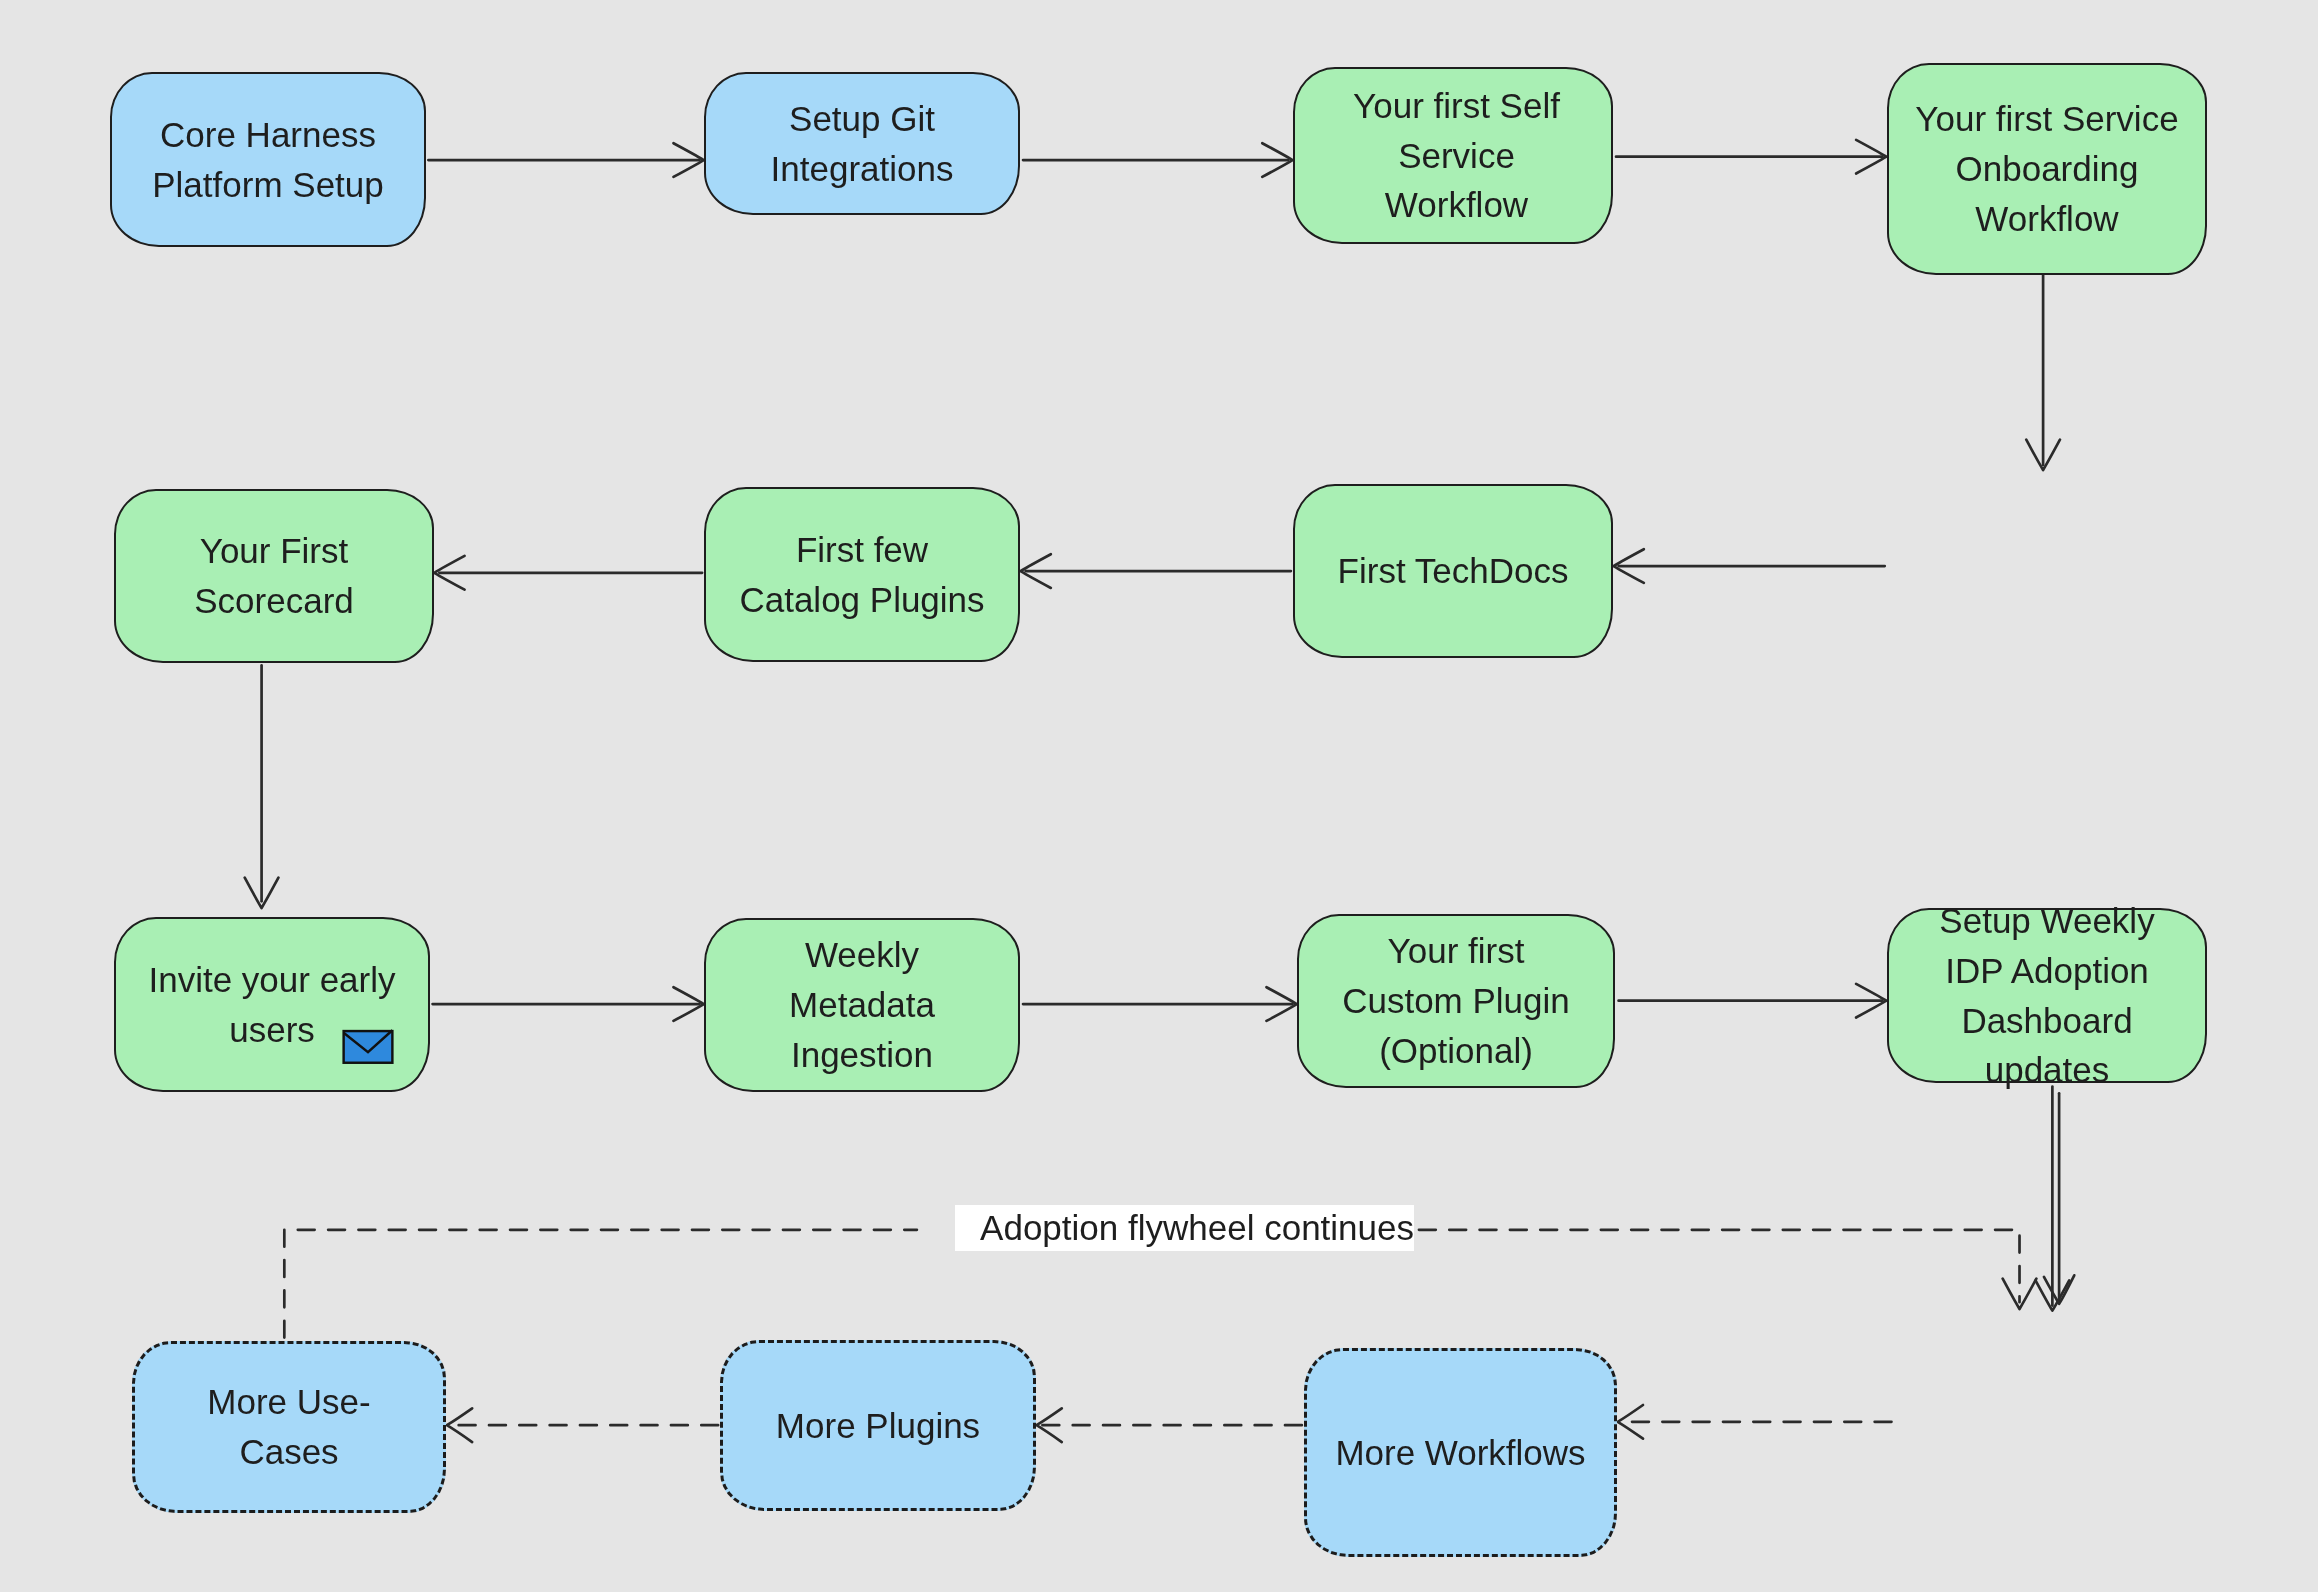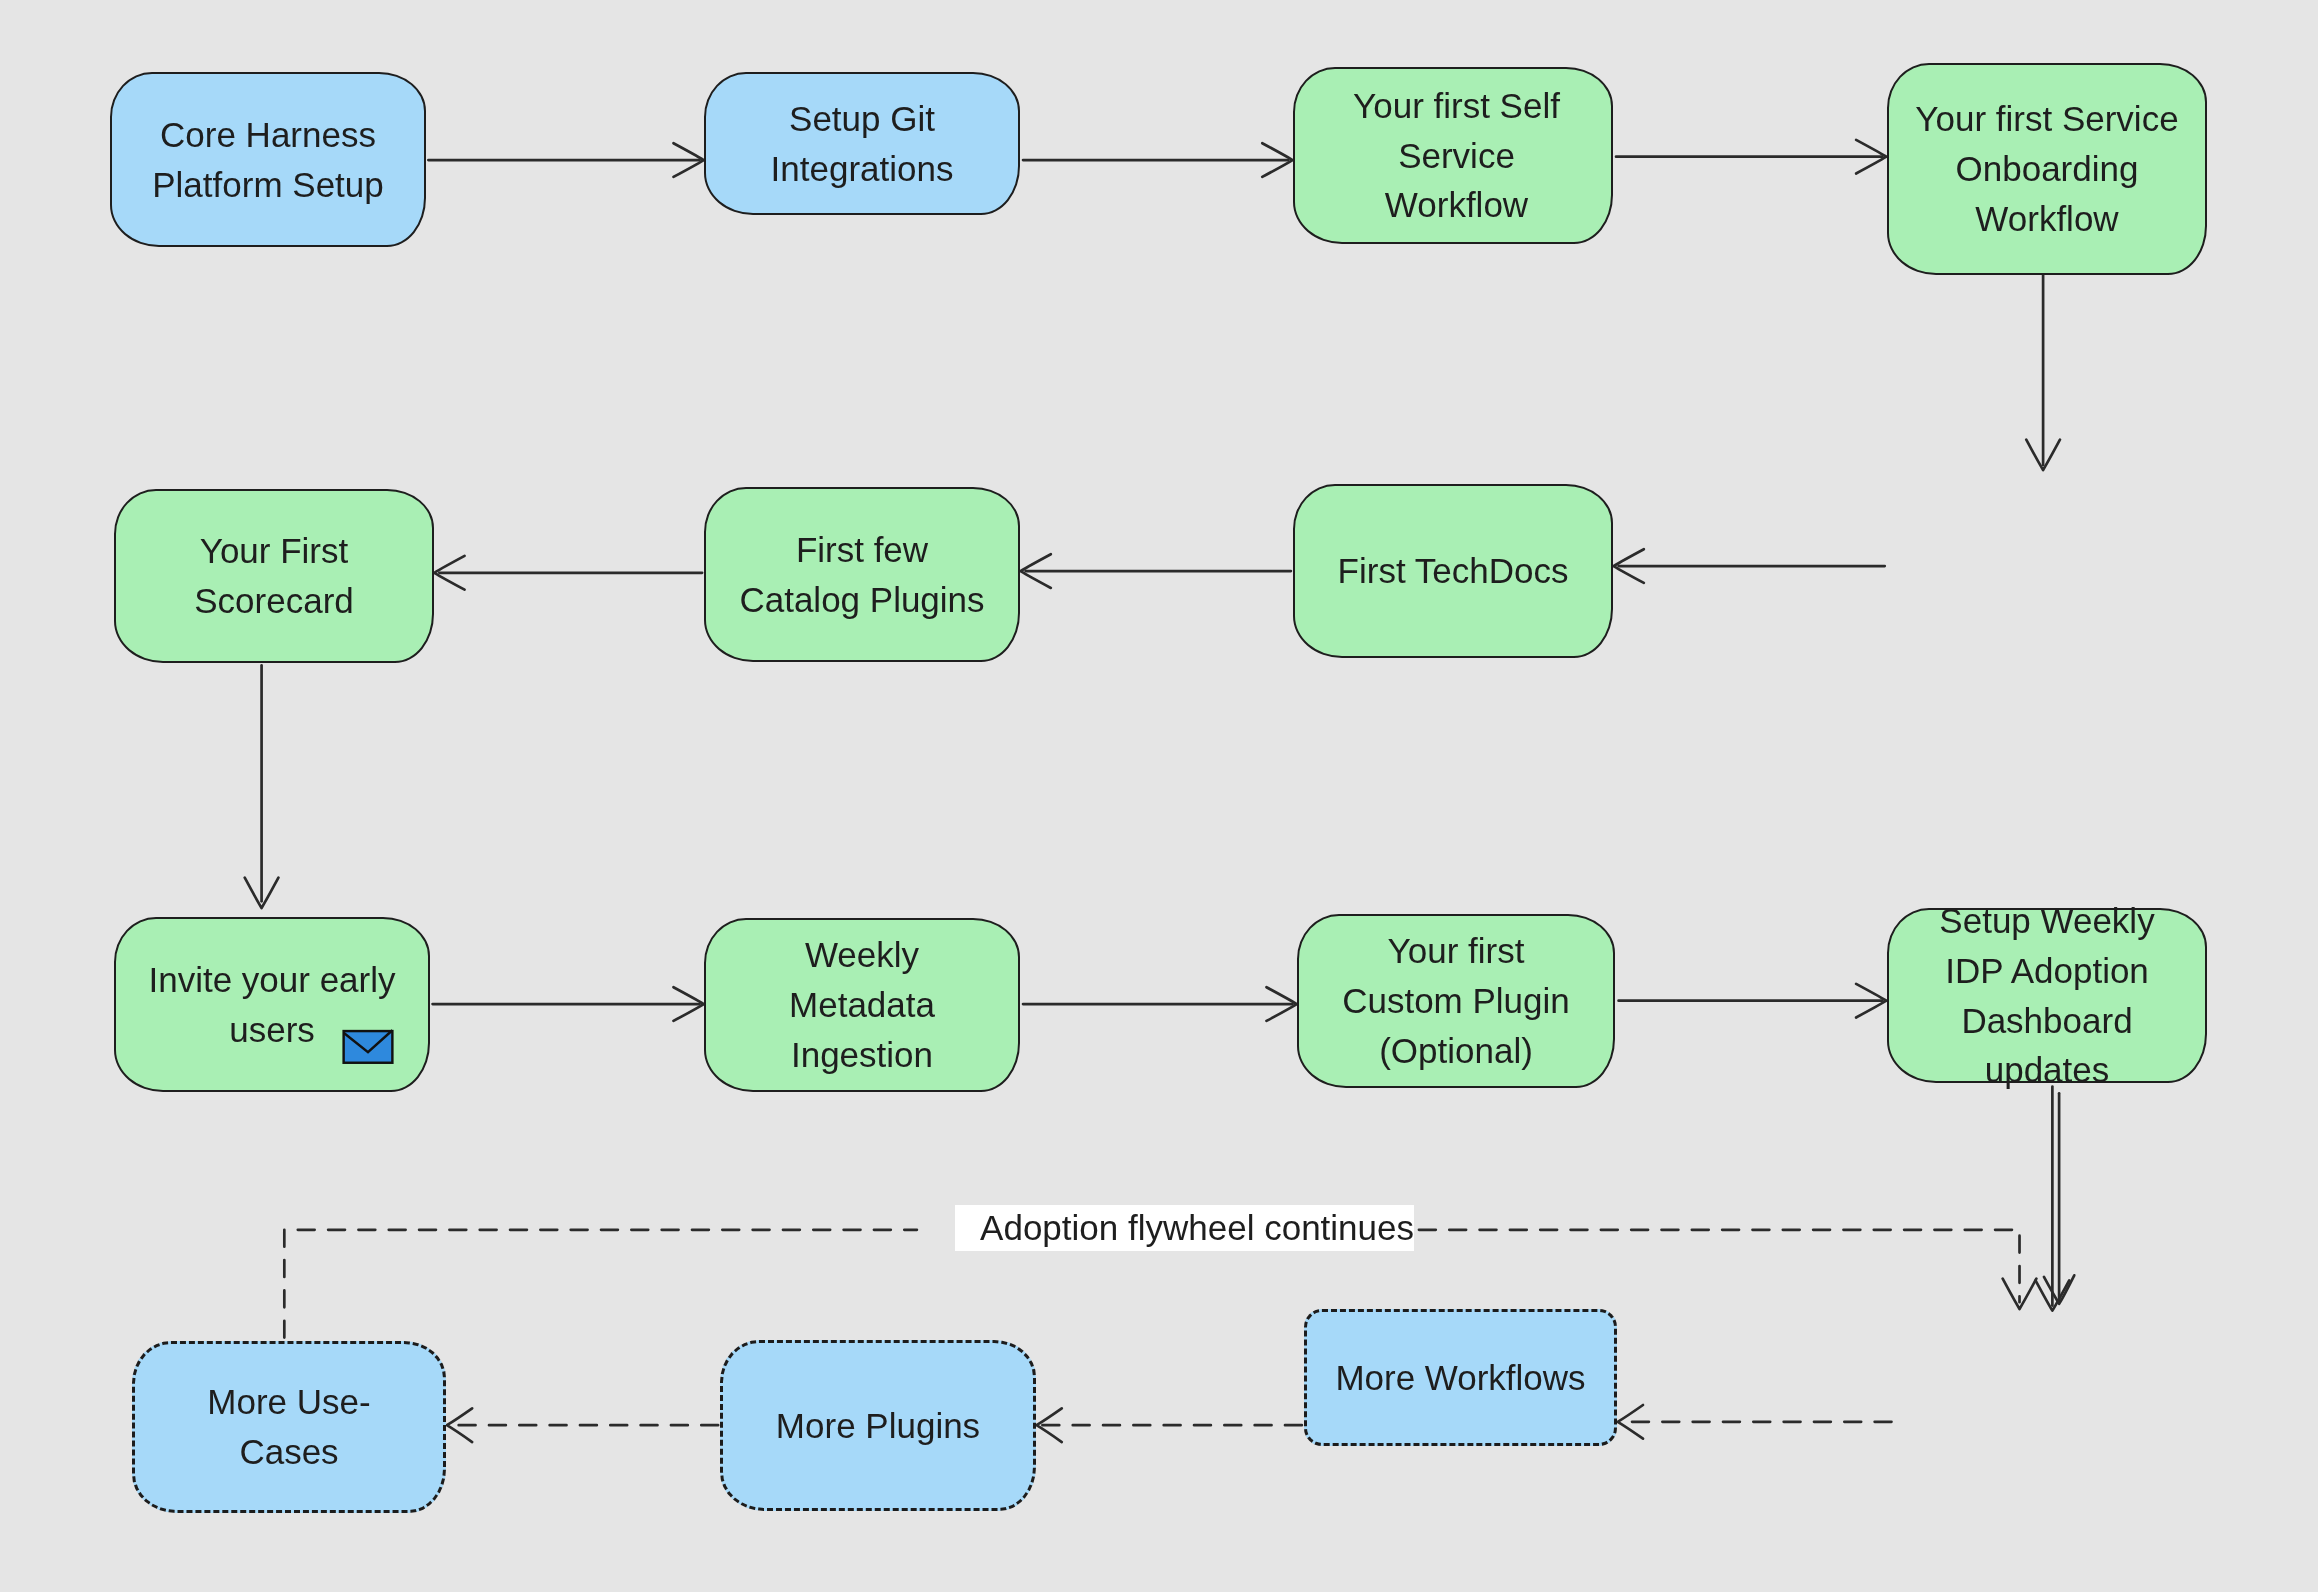--- a/index.html
+++ b/index.html
@@ -161,21 +161,21 @@
   <div class="node green solid" style="left:704px;top:918px;width:316px;height:174px;">
     <span>Weekly Metadata Ingestion</span>
   </div>
   <div class="node green solid" style="left:1297px;top:914px;width:318px;height:174px;">
     <span>Your first Custom Plugin (Optional)</span>
   </div>
   <div class="node green solid" style="left:1887px;top:908px;width:320px;height:175px;">
     <span>Setup Weekly IDP Adoption Dashboard updates</span>
   </div>
 
-  <div class="node blue dashed" style="left:1304px;top:1309px;width:313px;height:137px;border-radius:18px;">
+  <div class="node blue dashed" style="left:1304px;top:1348px;width:313px;height:209px;">
     <span>More Workflows</span>
   </div>
   <div class="node blue dashed" style="left:720px;top:1340px;width:316px;height:171px;">
     <span>More Plugins</span>
   </div>
   <div class="node blue dashed" style="left:132px;top:1341px;width:314px;height:172px;">
     <span>More Use-Cases</span>
   </div>
 
   <div class="flywheel-label">Adoption flywheel continues</div>

